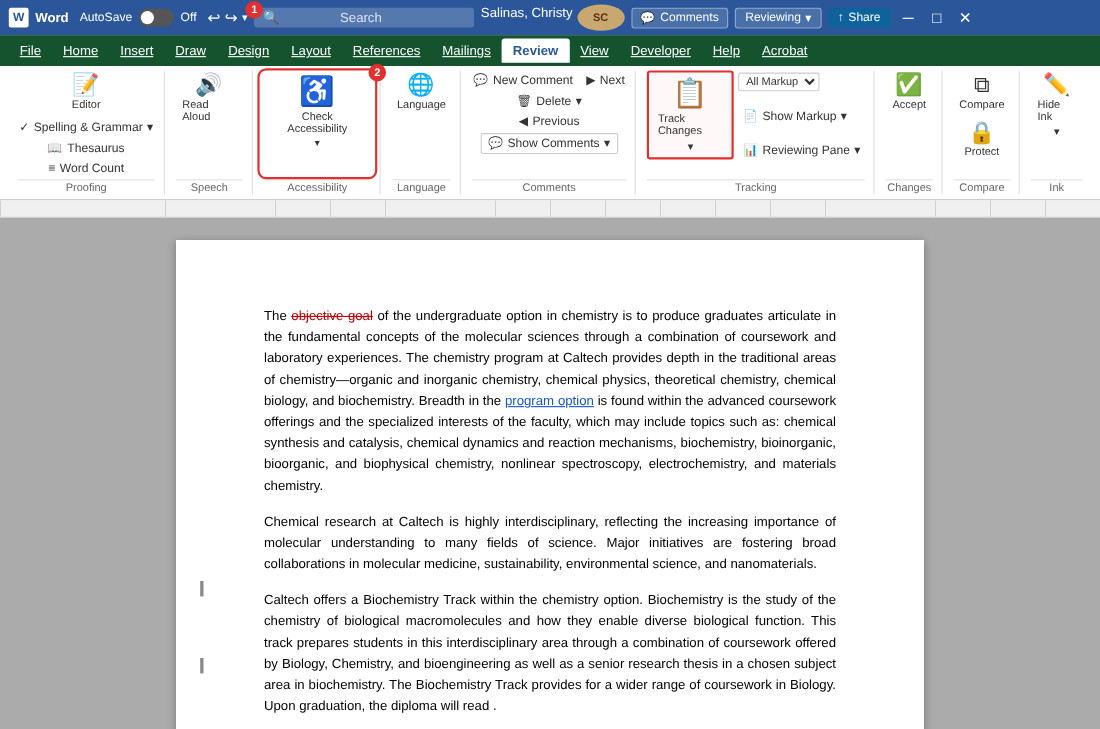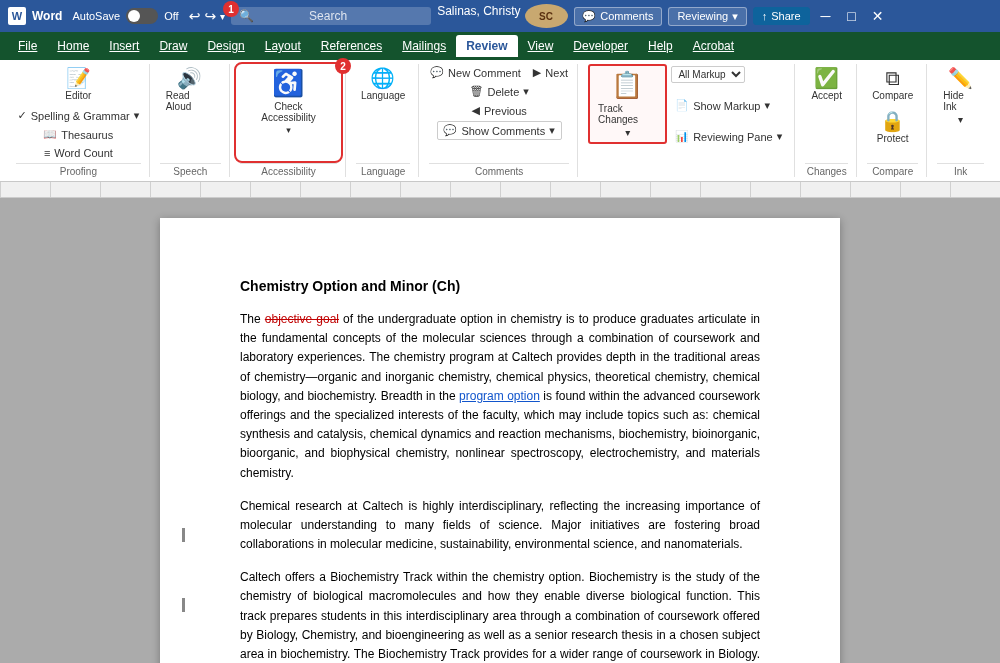--- a/index.html
+++ b/index.html
@@ -290,20 +290,21 @@
           <span>Show Markup</span>
           <span>▾</span>
         </div>
         <div class="rb-btn-small">
           <span>📊</span>
           <span>Reviewing Pane</span>
           <span>▾</span>
         </div>
       </div>
     </div>
+    <div class="ribbon-group-label">Tracking</div>
   </div>
 
   <div class="ribbon-group">
     <div class="rb-btn">
       <span class="icon">✅</span>
       <span>Accept</span>
     </div>
     <div class="ribbon-group-label">Changes</div>
   </div>
 
@@ -332,21 +333,20 @@
 <div class="ruler">
   <div class="ruler-content"></div>
 </div>
 
 <div class="doc-area">
   <div class="page">
 
     <div class="margin-mark" style="top: 310px;"></div>
     <div class="margin-mark" style="top: 380px;"></div>
 
-    <div class="doc-title">Chemistry Option and Minor (Ch)</div>
 
     <p class="doc-para">
       The <span class="strikethrough">objective goal</span> of the undergraduate option in chemistry is to produce graduates articulate in the fundamental concepts of the molecular sciences through a combination of coursework and laboratory experiences. The chemistry program at Caltech provides depth in the traditional areas of chemistry—organic and inorganic chemistry, chemical physics, theoretical chemistry, chemical biology, and biochemistry. Breadth in the <span class="underline-link">program option</span> is found within the advanced coursework offerings and the specialized interests of the faculty, which may include topics such as: chemical synthesis and catalysis, chemical dynamics and reaction mechanisms, biochemistry, bioinorganic, bioorganic, and biophysical chemistry, nonlinear spectroscopy, electrochemistry, and materials chemistry.
     </p>
 
     <p class="doc-para">
       Chemical research at Caltech is highly interdisciplinary, reflecting the increasing importance of molecular understanding to many fields of science. Major initiatives are fostering broad collaborations in molecular medicine, sustainability, environmental science, and nanomaterials.
     </p>
 
     <p class="doc-para">

